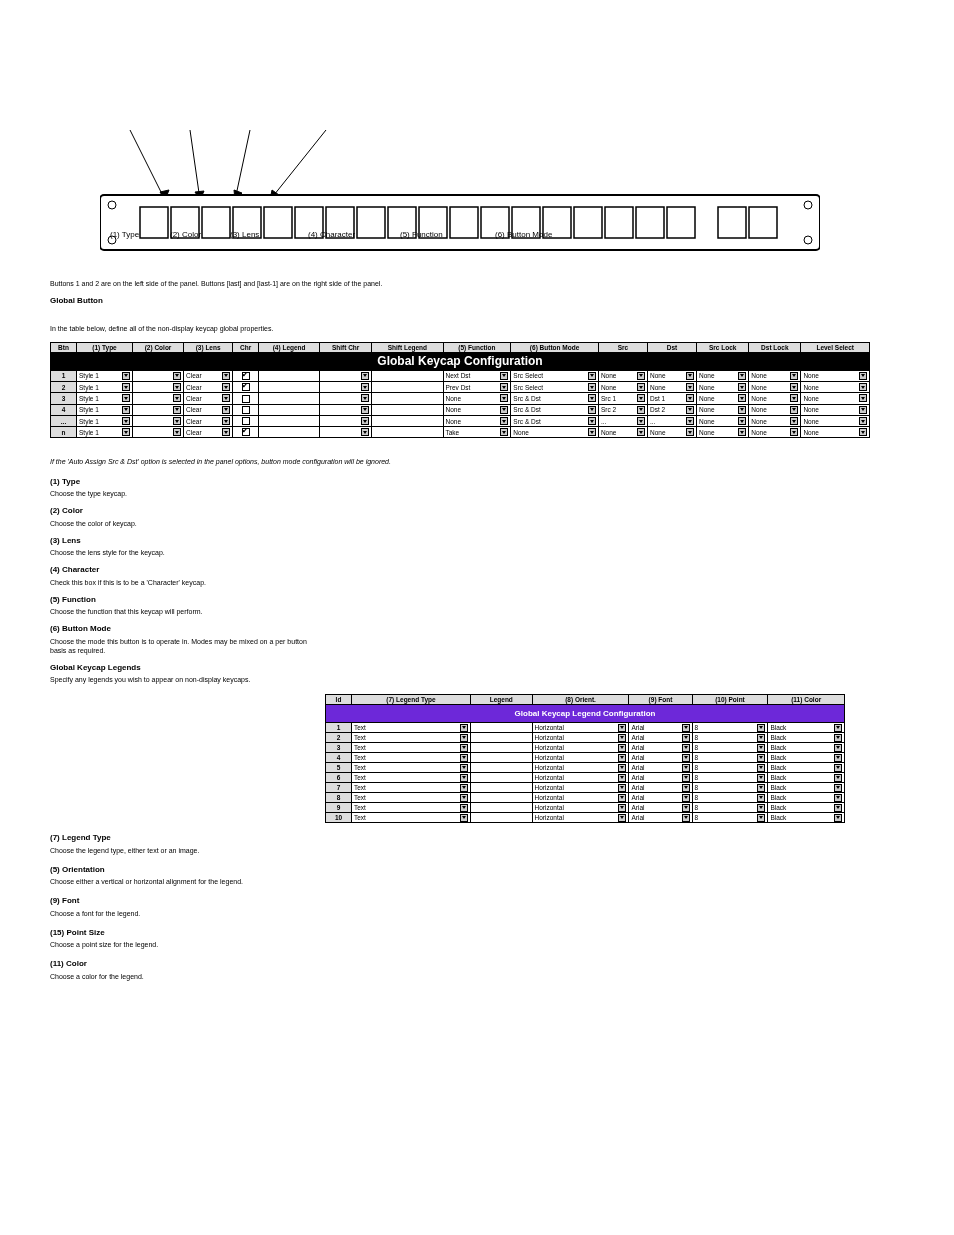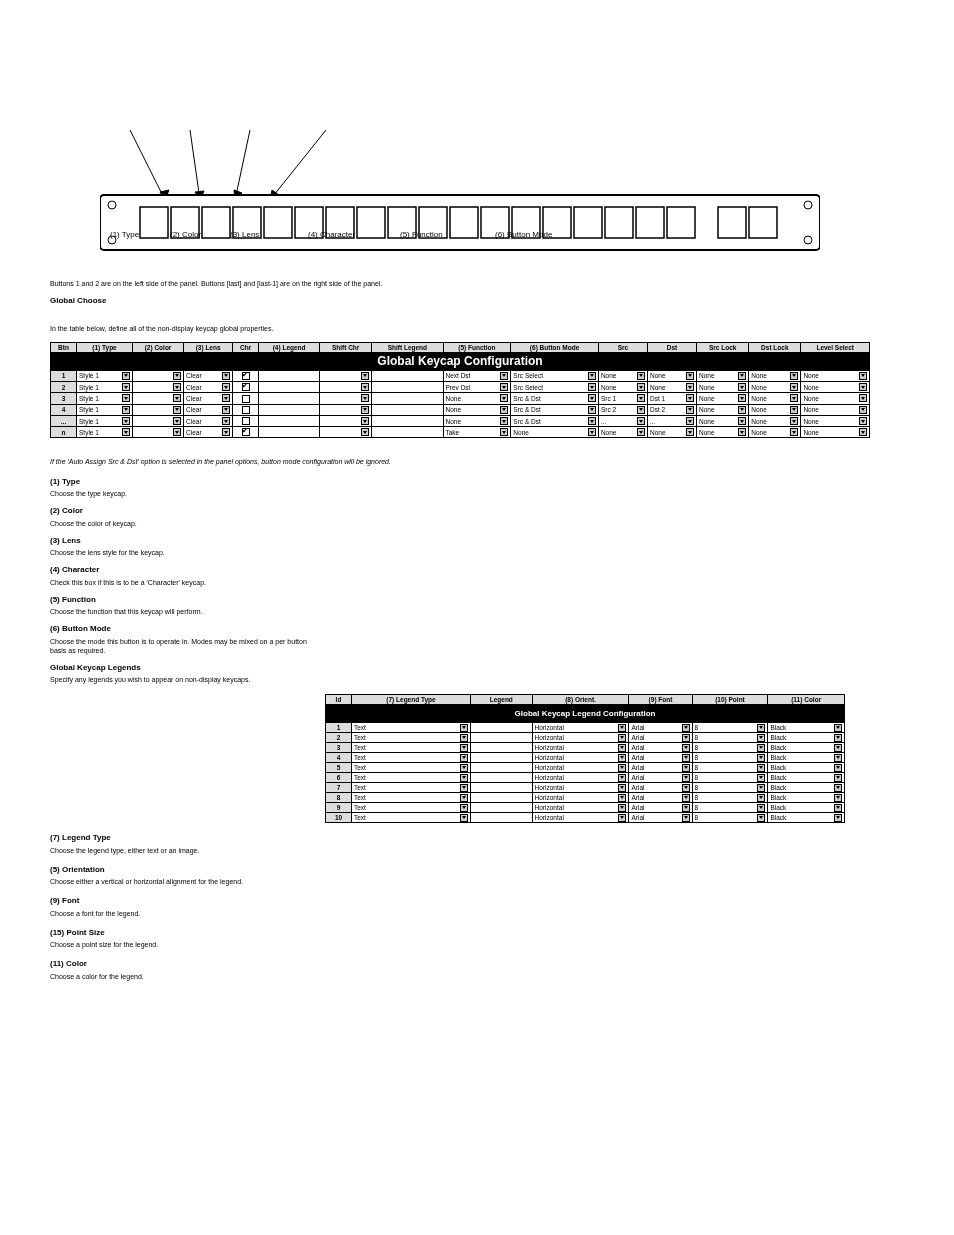--- a/index.html
+++ b/index.html
@@ -27,21 +27,21 @@
   table.cfg td.dd { position: relative; }
   table.cfg td.dd .ddlabel { display: inline-block; padding-right: 10px; }
   table.cfg td.dd .ddarrow { position: absolute; right: 2px; top: 50%; transform: translateY(-50%); width:8px; height:8px; border:1px solid #000; background:#ccc; display:flex; align-items:center; justify-content:center; }
   table.cfg td.dd .ddarrow::after { content:""; width:0; height:0; border-left:2.5px solid transparent; border-right:2.5px solid transparent; border-top:3px solid #000; }
   table.cfg td.cb { text-align: center; }
   .checkbox { display:inline-block; width:8px; height:8px; border:1.2px solid #000; position:relative; vertical-align:middle; }
   .checkbox.checked::after { content:"✔"; position:absolute; left:-1px; top:-3px; font-size:8px; }
 
   table.cap { border-collapse: collapse; width: 520px; margin-left: 325px; margin-top: 10px; font-size: 6.5px; }
   table.cap th, table.cap td { border: 1px solid #000; padding: 1px 2px; vertical-align: middle; }
-  table.cap .title-row td { background: #000000; color: #fff; font-weight: bold; height: 18px; font-size: 8px; text-align:center; }
+  table.cap .title-row td { background: #6d28d9; color: #fff; font-weight: bold; height: 18px; font-size: 8px; text-align:center; }
   table.cap thead th { background: #ddd; font-weight: bold; text-align:center; }
   table.cap td.rowhdr { background:#ddd; font-weight:bold; text-align:center; width:26px; }
   table.cap td.dd { position:relative; }
   table.cap td.dd .ddlabel { display:inline-block; padding-right:10px; }
   table.cap td.dd .ddarrow { position: absolute; right: 2px; top: 50%; transform: translateY(-50%); width:8px; height:8px; border:1px solid #000; background:#ccc; display:flex; align-items:center; justify-content:center; }
   table.cap td.dd .ddarrow::after { content:""; width:0; height:0; border-left:2.5px solid transparent; border-right:2.5px solid transparent; border-top:3px solid #000; }
 
   .two-col { margin: 10px 50px; font-size: 7px; line-height: 1.3; position: relative; }
   .two-col .left { width: 260px; }
   .two-col h3 { font-size: 8px; margin: 8px 0 2px 0; }
@@ -102,21 +102,21 @@
         <rect x="474" y="77" width="28" height="31"></rect>
         <rect x="505" y="77" width="28" height="31"></rect>
         <rect x="536" y="77" width="28" height="31"></rect>
         <rect x="567" y="77" width="28" height="31"></rect>
         <rect x="618" y="77" width="28" height="31"></rect>
         <rect x="649" y="77" width="28" height="31"></rect>
       </g>
 </svg>
 
 <p class="section-note">Buttons 1 and 2 are on the left side of the panel. Buttons [last] and [last-1] are on the right side of the panel.</p>
-<h3 class="section-heading">Global Choose</h3>
+<h3 class="section-heading">Global Button</h3>
 <p class="section-note">In the table below, define all of the non-display keycap global properties.</p>
 
 <table class="cfg">
   <tbody>
         <tr class="title-row">
           <td colspan="15">Global Keycap Configuration</td>
         </tr>
   </tbody>
       <thead>
         <tr id="keycap-headers">

